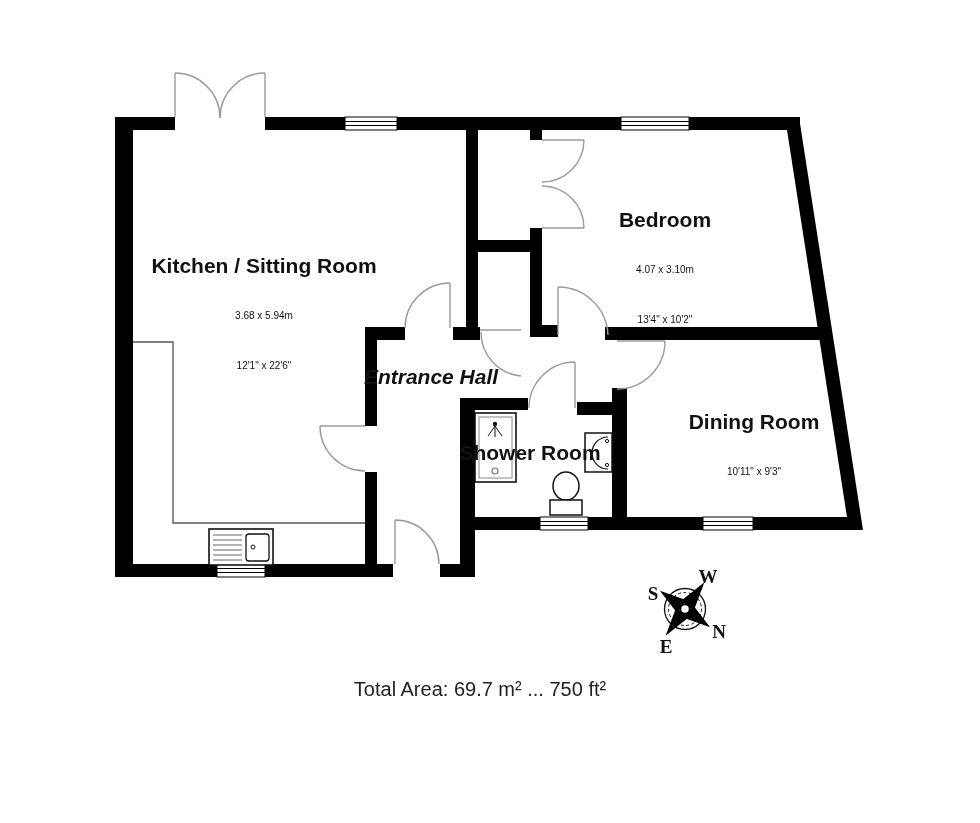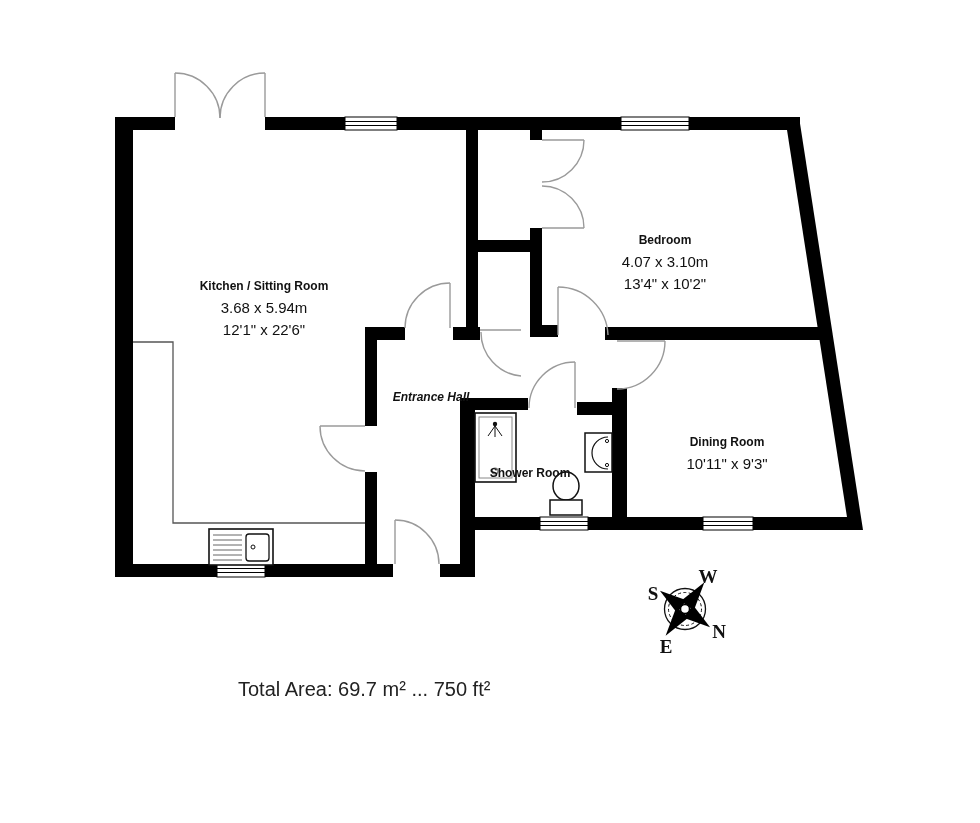--- a/index.html
+++ b/index.html
@@ -2,24 +2,24 @@
 <html><head>
 <meta charset="utf-8">
 <style>
   html,body{margin:0;padding:0;background:#fff;}
   #canvas{
     position:relative;width:980px;height:823px;background:#fff;overflow:hidden;
     font-family:"Liberation Sans", sans-serif;
   }
   #plan-svg{position:absolute;left:0;top:0;}
   .room-label{position:absolute;text-align:center;color:#111;line-height:22px;}
-  .room-name{font-weight:700;font-size:12px;margin-top:20px;}
-  .room-dim{font-weight:400;font-size:15px;}
+  .room-name{font-weight:700;font-size:21px;}
+  .room-dim{font-weight:400;font-size:10px;margin-top:28px;}
   .total-area{
-    position:absolute;left:238px;top:678px;width:500px;text-align:left;
+    position:absolute;left:230px;top:678px;width:500px;text-align:center;
     font-size:20px;color:#222;
   }
   .compass-letter{
     font-family:"Liberation Serif", serif;font-weight:700;font-size:19px;fill:#111;
   }
 </style>
 </head>
 <body>
 
 <div id="canvas">
@@ -203,20 +203,20 @@
   </div>
 
   <div class="room-label" style="left:331px;top:366px;width:200px;font-style:italic;">
     <div class="room-name">Entrance Hall</div>
   </div>
 
   <div class="room-label" style="left:430px;top:442px;width:200px;">
     <div class="room-name">Shower Room</div>
   </div>
 
-  <div class="room-label" style="left:607px;top:411px;width:240px;">
+  <div class="room-label" style="left:634px;top:411px;width:240px;">
     <div class="room-name">Dining Room</div>
     <div class="room-dim">10'11" x 9'3"</div>
   </div>
 
   <div class="total-area">Total Area: 69.7 m² ... 750 ft²</div>
 
 </div>
 
 </body></html>

